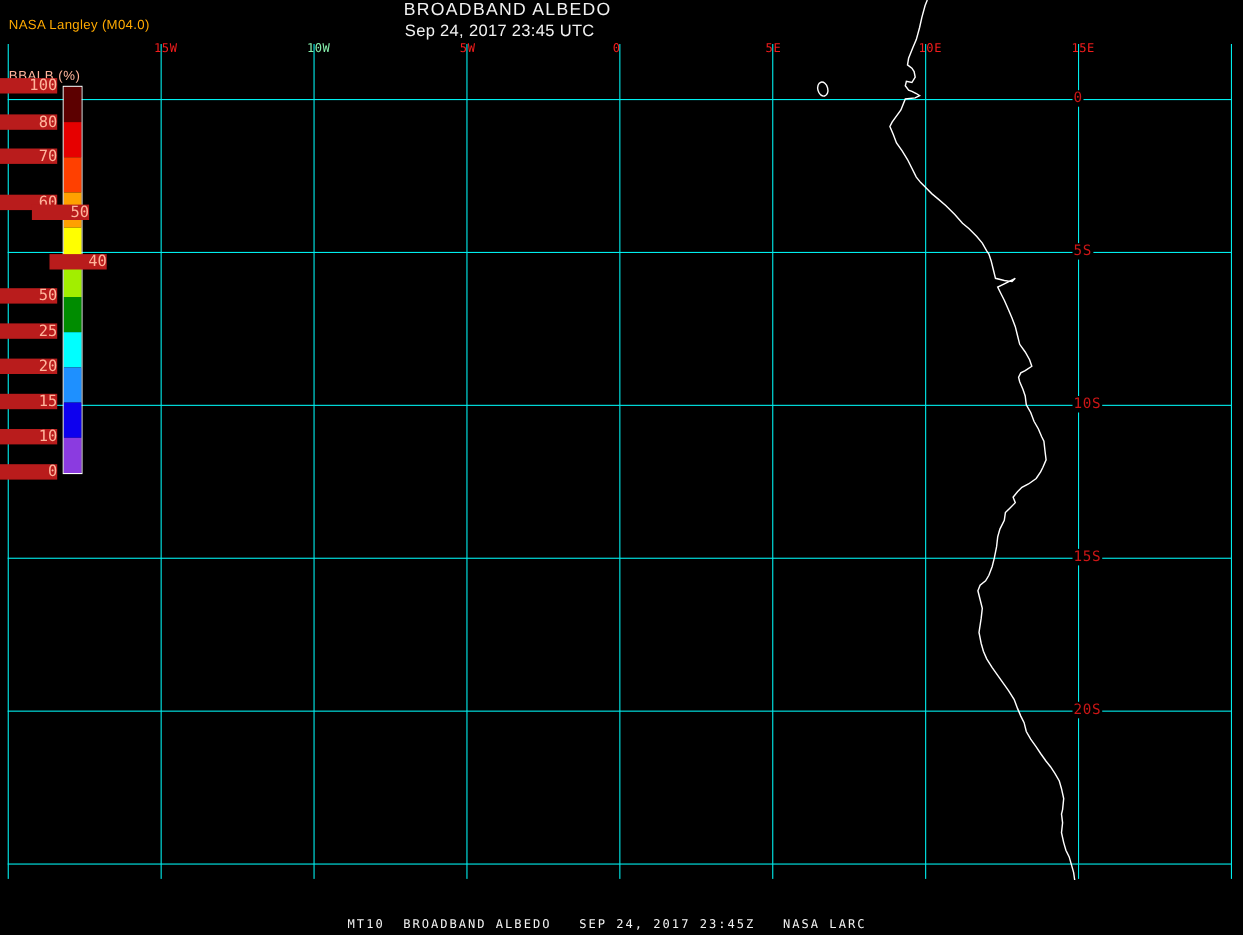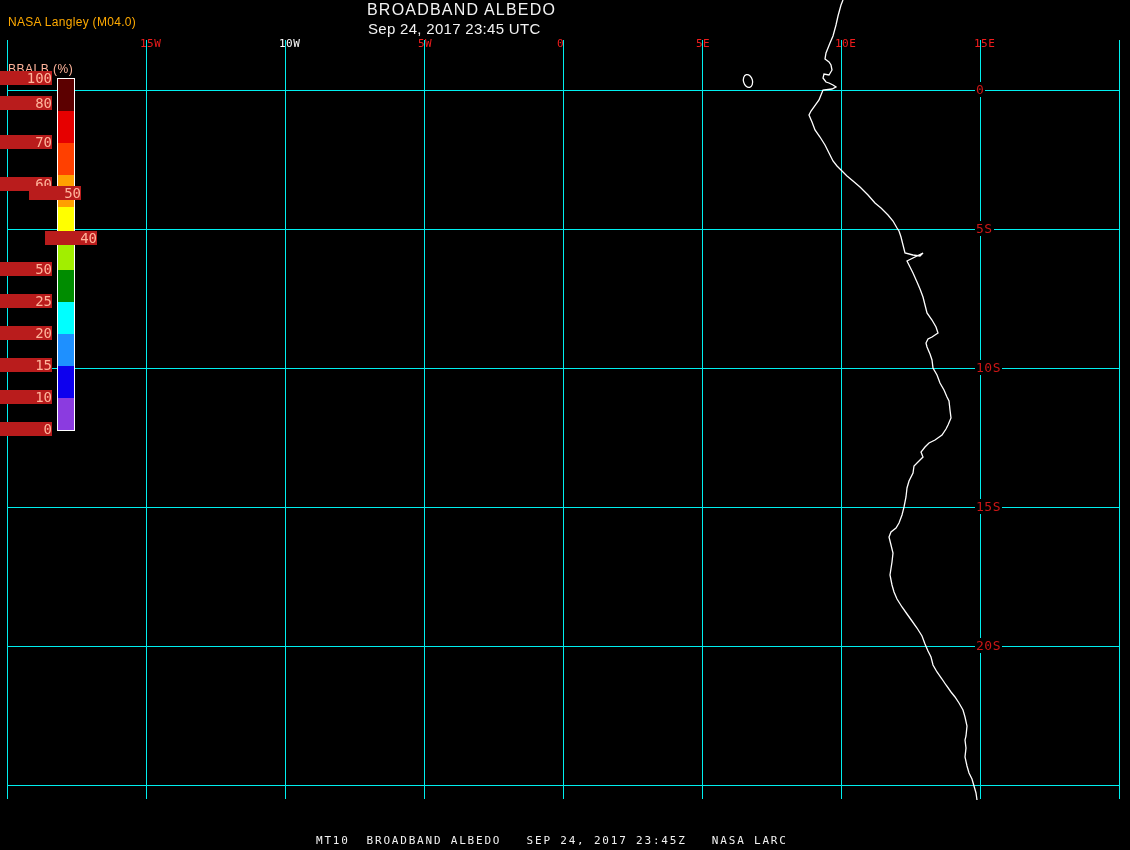--- a/index.html
+++ b/index.html
@@ -43,39 +43,39 @@
     <div class="seg" style="height: 31.9091px; background: rgb(255, 255, 0);"></div>
     <div class="seg" style="height: 31.9091px; background: rgb(162, 238, 0);"></div>
     <div class="seg" style="height: 31.9091px; background: rgb(0, 140, 0);"></div>
     <div class="seg" style="height: 31.9091px; background: rgb(0, 255, 255);"></div>
     <div class="seg" style="height: 31.9091px; background: rgb(30, 144, 255);"></div>
     <div class="seg" style="height: 31.9091px; background: rgb(13, 0, 238);"></div>
     <div class="seg" style="height: 31.9091px; background: rgb(139, 59, 224);"></div>
   </div>
 <div id="cbar-ticks">
     <div class="abs cbar-tick" style="top: 71px; color: rgb(255, 180, 155);">100</div>
-    <div class="abs cbar-tick" style="top: 96px; color: rgb(255, 180, 155);">80</div>
+    <div class="abs cbar-tick" style="top: 104px; color: rgb(255, 180, 155);">80</div>
     <div class="abs cbar-tick" style="top: 134.818px; color: rgb(255, 180, 155);">70</div>
     <div class="abs cbar-tick" style="top: 177px; color: rgb(255, 180, 155);">60</div>
     <div class="abs cbar-tick" style="top: 186px; color: rgb(255, 180, 155); margin-left: 29px;">50</div>
     <div class="abs cbar-tick" style="top: 230.545px; color: rgb(255, 180, 155); margin-left: 45px;">40</div>
     <div class="abs cbar-tick" style="top: 262.455px; color: rgb(255, 180, 155);">50</div>
     <div class="abs cbar-tick" style="top: 294.364px; color: rgb(255, 180, 155);">25</div>
     <div class="abs cbar-tick" style="top: 326.273px; color: rgb(255, 180, 155);">20</div>
     <div class="abs cbar-tick" style="top: 358.182px; color: rgb(255, 180, 155);">15</div>
     <div class="abs cbar-tick" style="top: 390.091px; color: rgb(255, 180, 155);">10</div>
     <div class="abs cbar-tick" style="top: 422px; color: rgb(255, 180, 155);">0</div>
   </div>
 
 <div id="map">
     <div class="abs vline" style="left: 7px; top: 40px; height: 759px; background: rgb(0, 238, 238);"></div>
     <div class="abs vline" style="left: 146px; top: 40px; height: 759px; background: rgb(0, 238, 238);"></div>
     <div class="abs lon-label" style="left: 140px; color: rgb(242, 28, 28); z-index: 2;">15W</div>
     <div class="abs vline" style="left: 285px; top: 40px; height: 759px; background: rgb(0, 238, 238);"></div>
-    <div class="abs lon-label" style="left: 279px; color: #ffffff; z-index: 2;">10W</div>
+    <div class="abs lon-label" style="left: 279px; color: #86efac; z-index: 2;">10W</div>
     <div class="abs vline" style="left: 424px; top: 40px; height: 759px; background: rgb(0, 238, 238);"></div>
     <div class="abs lon-label" style="left: 418px; color: rgb(242, 28, 28); z-index: 2;">5W</div>
     <div class="abs vline" style="left: 563px; top: 40px; height: 759px; background: rgb(0, 238, 238);"></div>
     <div class="abs lon-label" style="left: 557px; color: rgb(242, 28, 28); z-index: 2;">0</div>
     <div class="abs vline" style="left: 702px; top: 40px; height: 759px; background: rgb(0, 238, 238);"></div>
     <div class="abs lon-label" style="left: 696px; color: rgb(242, 28, 28); z-index: 2;">5E</div>
     <div class="abs vline" style="left: 841px; top: 40px; height: 759px; background: rgb(0, 238, 238);"></div>
     <div class="abs lon-label" style="left: 835px; color: rgb(242, 28, 28); z-index: 2; text-align: center;">10E</div>
     <div class="abs vline" style="left: 980px; top: 40px; height: 759px; background: rgb(0, 238, 238);"></div>
     <div class="abs lon-label" style="left: 974px; color: rgb(242, 28, 28); z-index: 2;">15E</div>

